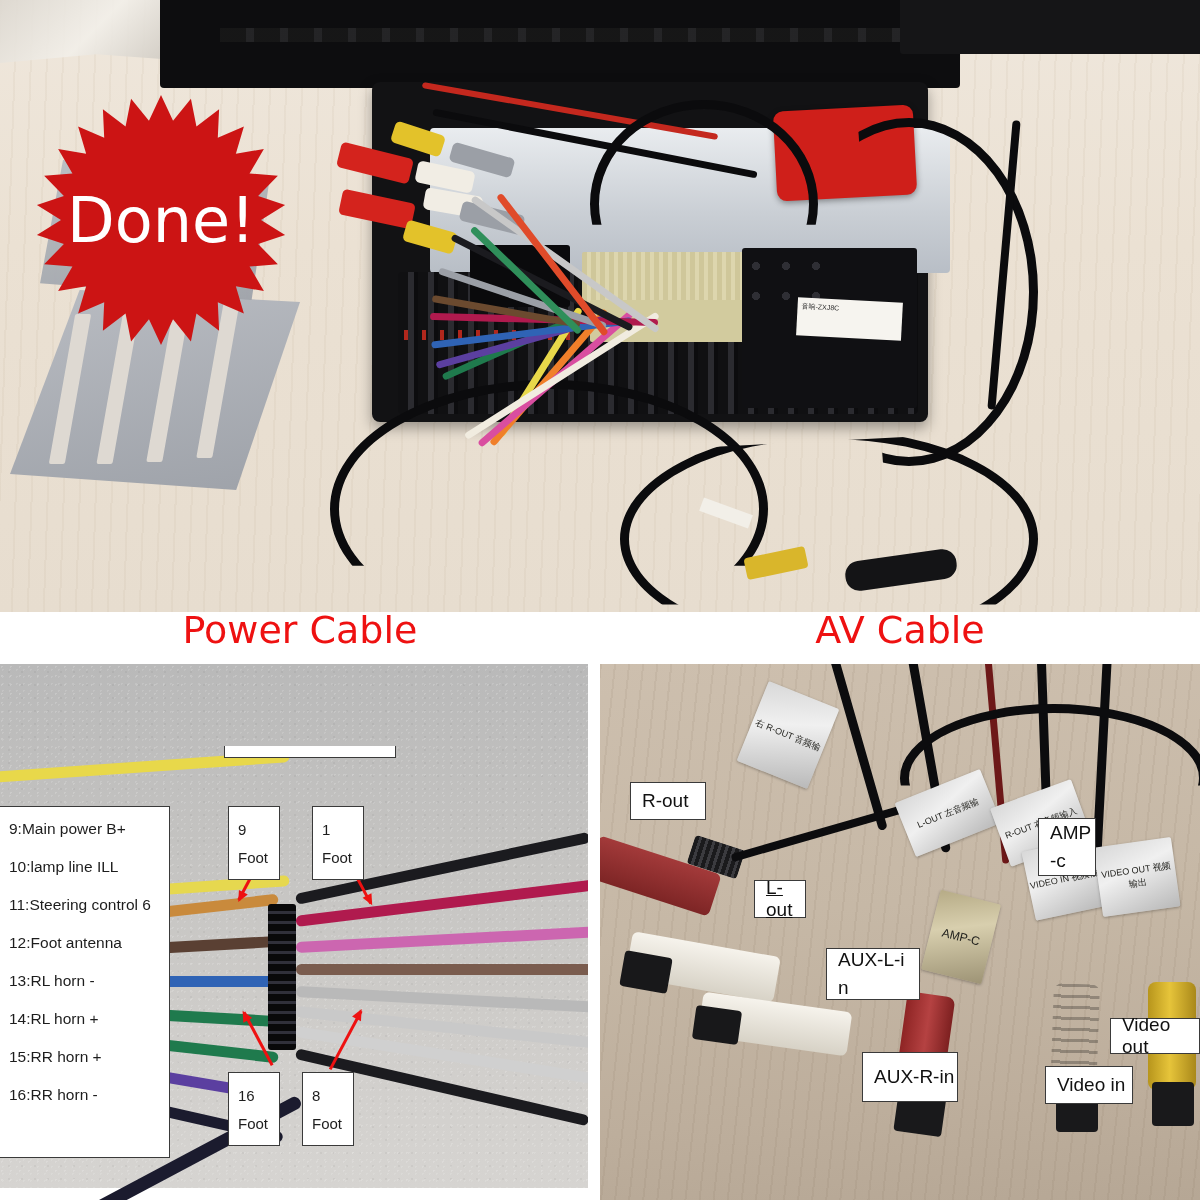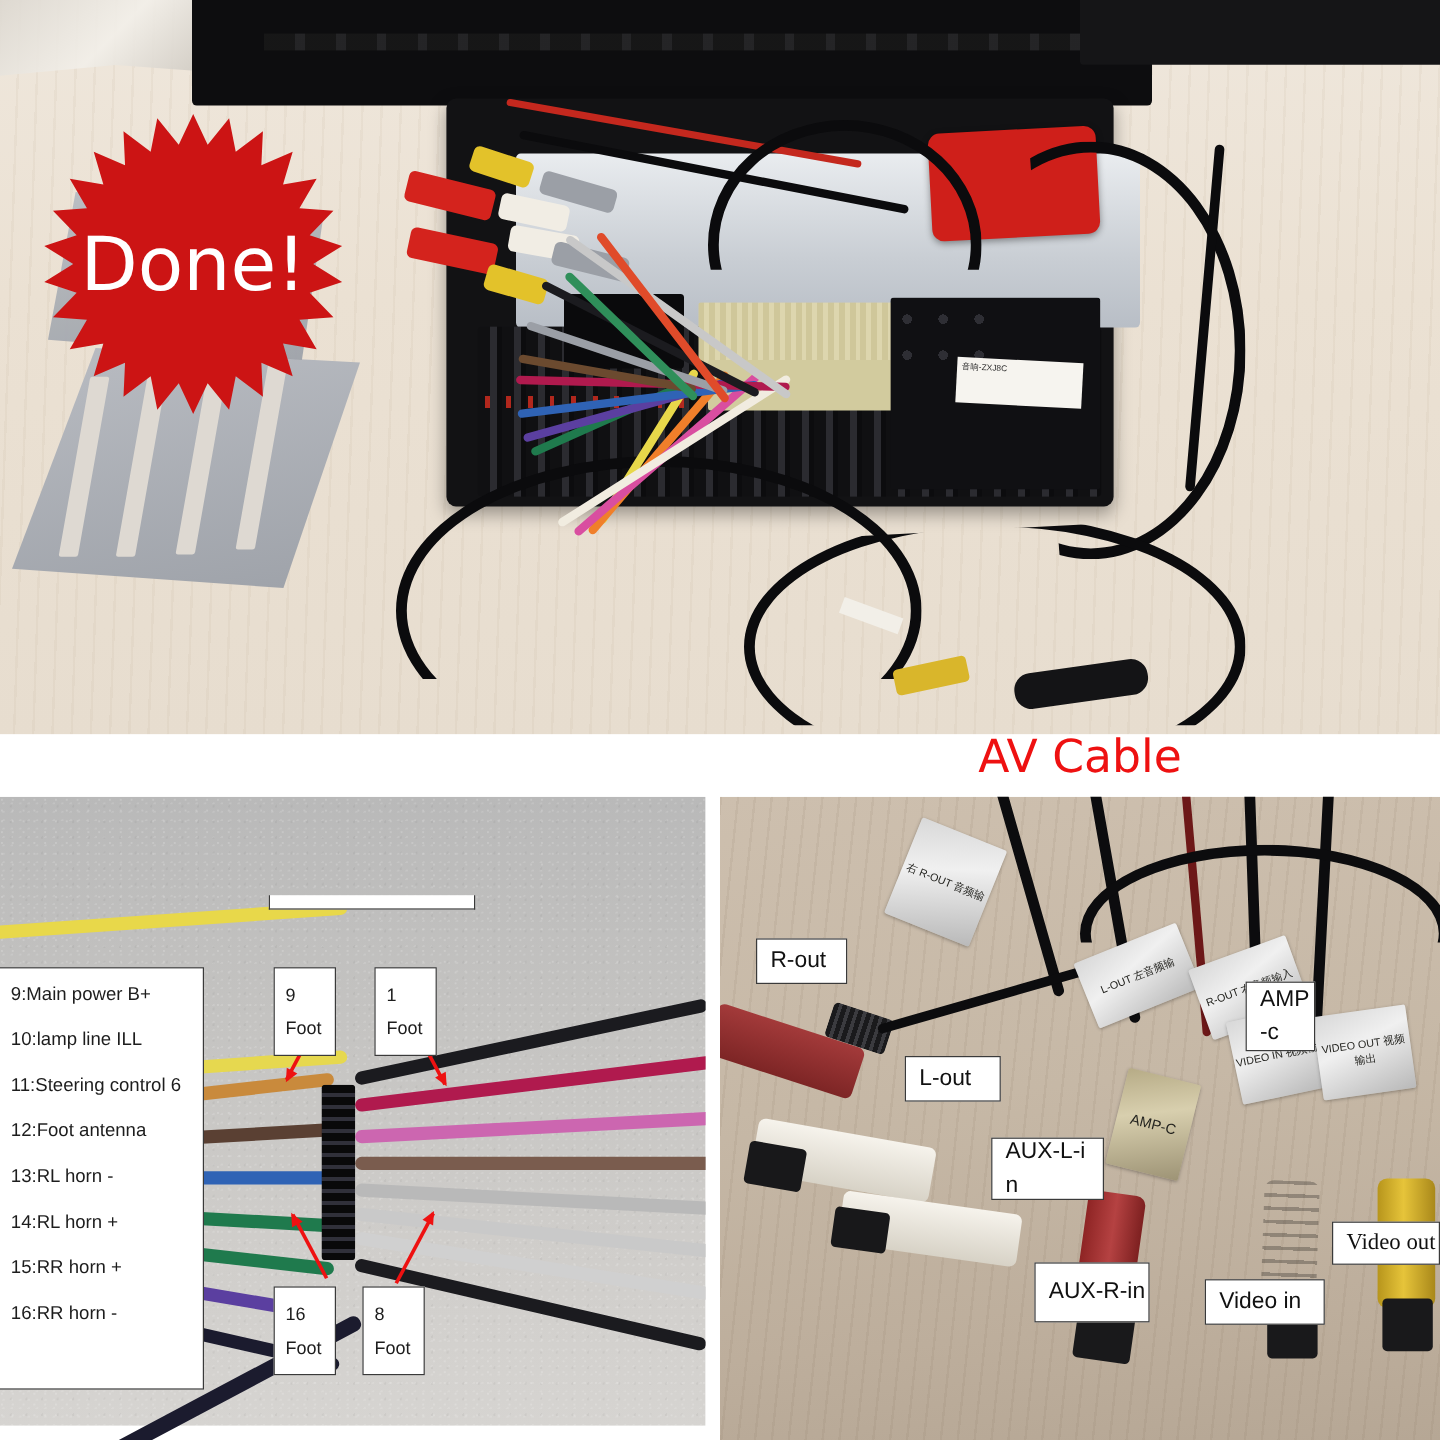--- a/index.html
+++ b/index.html
@@ -192,20 +192,21 @@
 
     <div class="badge">
       <svg width="250" height="250" viewBox="0 0 100 100">
         <polygon id="burst" fill="#cc1414" points="50.00,0.00 54.82,10.29 61.97,1.45 64.18,12.60 73.24,5.73 72.72,17.08 83.16,12.57 79.94,23.48 91.15,21.60 85.42,31.41 96.75,32.27 88.84,40.43 99.64,43.97 90.00,50.00 99.64,56.03 88.84,59.57 96.75,67.73 85.42,68.59 91.15,78.40 79.94,76.52 83.16,87.43 72.72,82.92 73.24,94.27 64.18,87.40 61.97,98.55 54.82,89.71 50.00,100.00 45.18,89.71 38.03,98.55 35.82,87.40 26.76,94.27 27.28,82.92 16.84,87.43 20.06,76.52 8.85,78.40 14.58,68.59 3.25,67.73 11.16,59.57 0.36,56.03 10.00,50.00 0.36,43.97 11.16,40.43 3.25,32.27 14.58,31.41 8.85,21.60 20.06,23.48 16.84,12.57 27.28,17.08 26.76,5.73 35.82,12.60 38.03,1.45 45.18,10.29"></polygon>
       </svg>
       <div class="badge-text" style="color: rgb(255, 255, 255); text-align: right;">Done!</div>
     </div>
   </div>
 
   <div class="banner"></div>
+  <div class="banner-title" id="bannerPower" style="color: rgb(238, 17, 17);">Power Cable</div>
   <div class="banner-title" id="bannerAV" style="color: rgb(238, 17, 17);">AV Cable</div>
 
   <div class="panel panel-left">
     <div class="photo-power">
       <div class="noise"></div>
       <div id="powerwires">
           <div class="wire" style="left: -10px; top: 108px; width: 300px; height: 11px; background: rgb(232, 216, 74); transform: rotate(-4deg);"></div>
           <div class="wire" style="left: -10px; top: 232px; width: 300px; height: 11px; background: rgb(230, 216, 79); transform: rotate(-4deg);"></div>
           <div class="wire" style="left: -10px; top: 262px; width: 290px; height: 11px; background: rgb(201, 138, 60); transform: rotate(-6.4deg);"></div>
           <div class="wire" style="left: -10px; top: 288px; width: 290px; height: 11px; background: rgb(90, 64, 51); transform: rotate(-3.2deg);"></div>
@@ -299,26 +300,26 @@
       <div class="silvertag" style="left:150px;top:28px;width:76px;height:86px;transform:rotate(22deg);">右 R-OUT 音频输</div>
       <div class="silvertag" style="left:302px;top:120px;width:92px;height:58px;transform:rotate(-22deg);">L-OUT 左音频输</div>
       <div class="silvertag" style="left:398px;top:128px;width:86px;height:62px;transform:rotate(-20deg);">R-OUT 右音频输入</div>
       <div class="silvertag" style="left:330px;top:232px;width:62px;height:82px;transform:rotate(14deg);background:linear-gradient(160deg,#b6ab86,#d8cfae 40%,#9d9375);font-size:12px;">AMP-C</div>
       <div class="silvertag" style="left:428px;top:180px;width:72px;height:70px;transform:rotate(-12deg);">VIDEO IN 视频输</div>
       <div class="silvertag" style="left:498px;top:178px;width:78px;height:70px;transform:rotate(-8deg);">VIDEO OUT 视频输出</div>
     </div>
   </div>
 
   <div class="avlabel" style="left:630px;top:782px;width:76px;height:38px;">R-out</div>
-  <div class="avlabel" style="left:754px;top:880px;width:80px;height:38px;">L-out</div>
+  <div class="avlabel" style="left:754px;top:880px;width:52px;height:38px;text-decoration:underline;">L-out</div>
   <div class="avlabel two" style="left:826px;top:948px;width:94px;height:52px;">
     <span>AUX-L-i</span>
     <span>n</span>
   </div>
   <div class="avlabel two" style="left:1038px;top:818px;width:58px;height:58px;">
     <span>AMP</span>
     <span>-c</span>
   </div>
   <div class="avlabel" style="left:862px;top:1052px;width:96px;height:50px;">AUX-R-in</div>
-  <div class="avlabel" style="left:1004px;top:1066px;width:100px;height:38px;">Video in</div>
-  <div class="avlabel" style="left:1110px;top:1018px;width:90px;height:36px;font-family:Liberation Serif, serif;">Video out</div>
+  <div class="avlabel" style="left:1045px;top:1066px;width:88px;height:38px;">Video in</div>
+  <div class="avlabel" style="left:1110px;top:1018px;width:90px;height:36px;">Video out</div>
 
 </div>
 
 </body></html>

